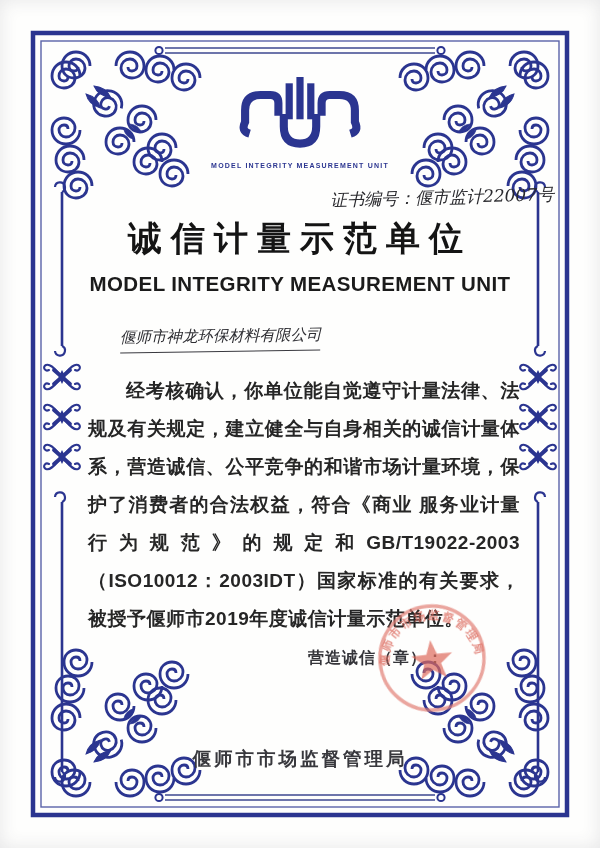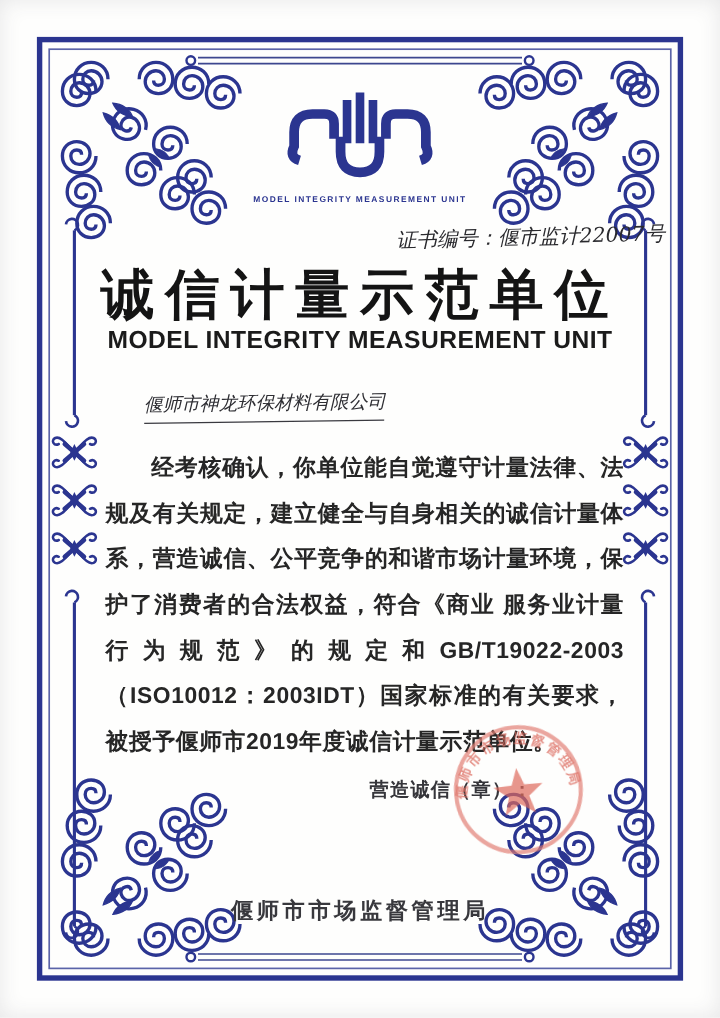--- a/index.html
+++ b/index.html
@@ -24,21 +24,21 @@
   }
   .cert-no{
     position:absolute;left:330px;top:186px;width:230px;
     font-family:"DejaVu Serif", serif;font-style:italic;
     font-size:17px;color:#2a2a2e;transform:rotate(-1.5deg);
     white-space:nowrap;
   }
   .title-cn{
     position:absolute;left:0;top:216px;width:600px;text-align:center;
     font-family:Liberation Serif, serif;font-weight:900;
-    font-size:45px;color:#141414;letter-spacing:9px;
+    font-size:34px;color:#141414;letter-spacing:9px;
   }
   .title-en{
     position:absolute;left:0;top:272px;width:600px;text-align:center;
     font-weight:800;font-size:20.5px;color:#1b1b1b;letter-spacing:0.4px;
   }
   .company{
     position:absolute;left:120px;top:326px;width:200px;text-align:center;
     font-family:"DejaVu Serif", serif;font-style:italic;
     font-size:15.5px;color:#2e2e33;
     border-bottom:1.6px solid #3a3a40;

